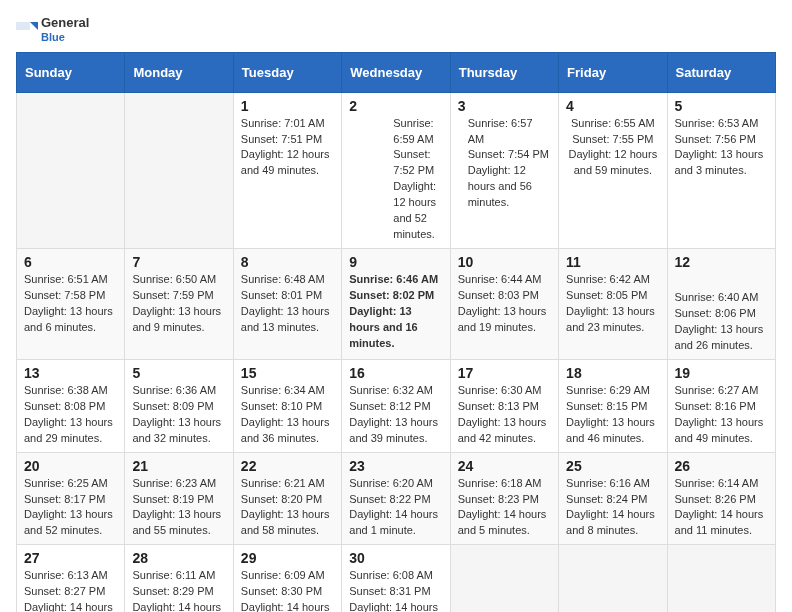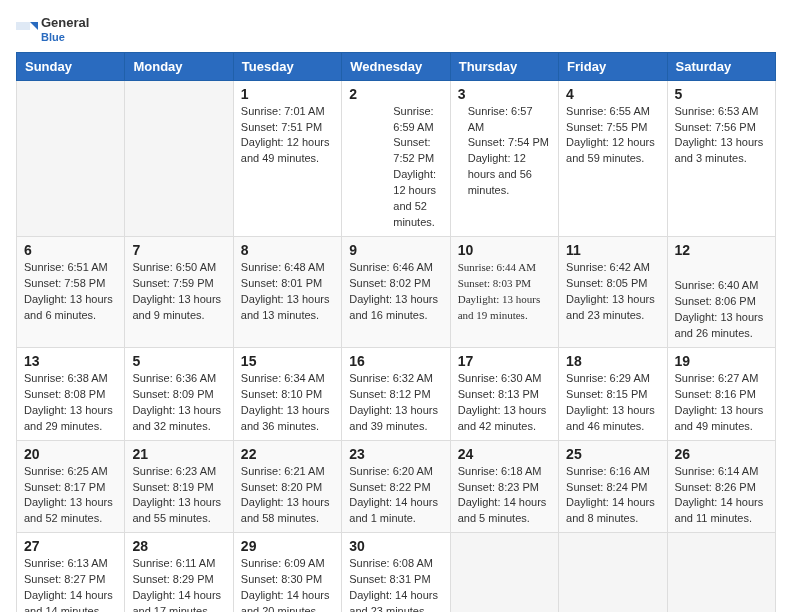--- a/index.html
+++ b/index.html
@@ -34,21 +34,21 @@
     }
     .calendar {
       width: 100%;
       border-collapse: collapse;
       border: 1px solid #ccc;
     }
     .calendar th {
       background: #2a6bbf;
       color: #fff;
       text-align: left;
-      padding: 6px 8px;
+      padding: 12px 8px;
       font-size: 13px;
       border: 1px solid #2060aa;
     }
     .calendar td {
       vertical-align: top;
       padding: 5px 7px;
       border: 1px solid #ddd;
       width: 108px;
       font-size: 11px;
       color: #333;
@@ -125,21 +125,21 @@
 Daylight: 12 hours and 52 minutes.</div>
         </td>
         <td>
           <span class="day-num">3</span>
           <div class="day-info" style="white-space: pre-line; margin-left: 10px;">Sunrise: 6:57 AM
 Sunset: 7:54 PM
 Daylight: 12 hours and 56 minutes.</div>
         </td>
         <td>
           <span class="day-num">4</span>
-          <div class="day-info" style="white-space: pre-line;">Sunrise: 6:55 AM
+          <div class="day-info" style="white-space: pre-line; text-align: center;">Sunrise: 6:55 AM
 Sunset: 7:55 PM
 Daylight: 12 hours and 59 minutes.</div>
         </td>
         <td>
           <span class="day-num">5</span>
           <div class="day-info" style="white-space: pre-line;">Sunrise: 6:53 AM
 Sunset: 7:56 PM
 Daylight: 13 hours and 3 minutes.</div>
         </td>
       </tr>
@@ -157,27 +157,27 @@
 Daylight: 13 hours and 9 minutes.</div>
         </td>
         <td>
           <span class="day-num">8</span>
           <div class="day-info" style="white-space: pre-line;">Sunrise: 6:48 AM
 Sunset: 8:01 PM
 Daylight: 13 hours and 13 minutes.</div>
         </td>
         <td>
           <span class="day-num">9</span>
-          <div class="day-info" style="white-space: pre-line;">Sunrise: 6:46 AM
+          <div class="day-info" style="white-space: pre-line; font-weight: bold;">Sunrise: 6:46 AM
 Sunset: 8:02 PM
 Daylight: 13 hours and 16 minutes.</div>
         </td>
         <td>
           <span class="day-num">10</span>
-          <div class="day-info" style="white-space: pre-line; font-family: Liberation Serif, serif;">Sunrise: 6:44 AM
+          <div class="day-info" style="white-space: pre-line;">Sunrise: 6:44 AM
 Sunset: 8:03 PM
 Daylight: 13 hours and 19 minutes.</div>
         </td>
         <td>
           <span class="day-num">11</span>
           <div class="day-info" style="white-space: pre-line;">Sunrise: 6:42 AM
 Sunset: 8:05 PM
 Daylight: 13 hours and 23 minutes.</div>
         </td>
         <td>

